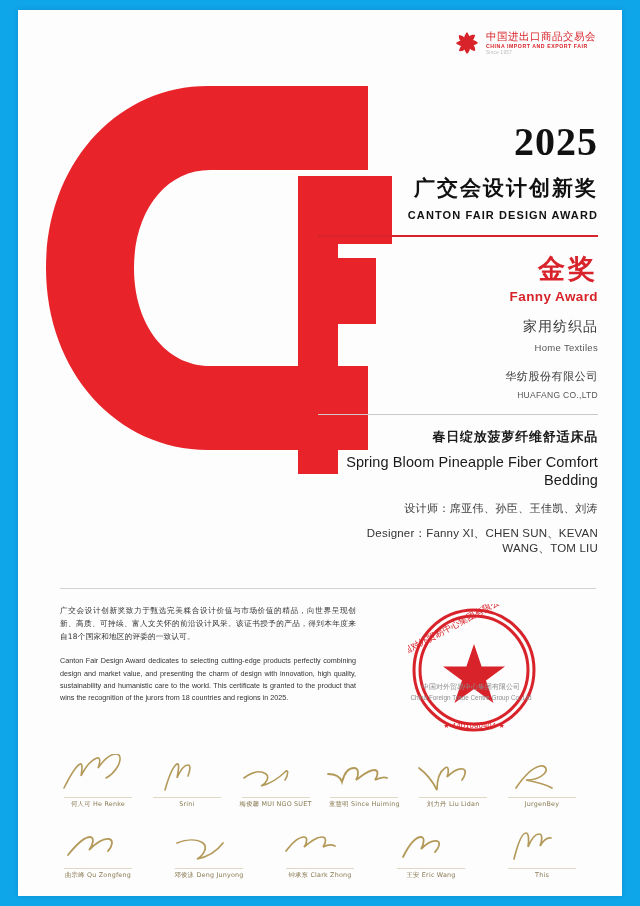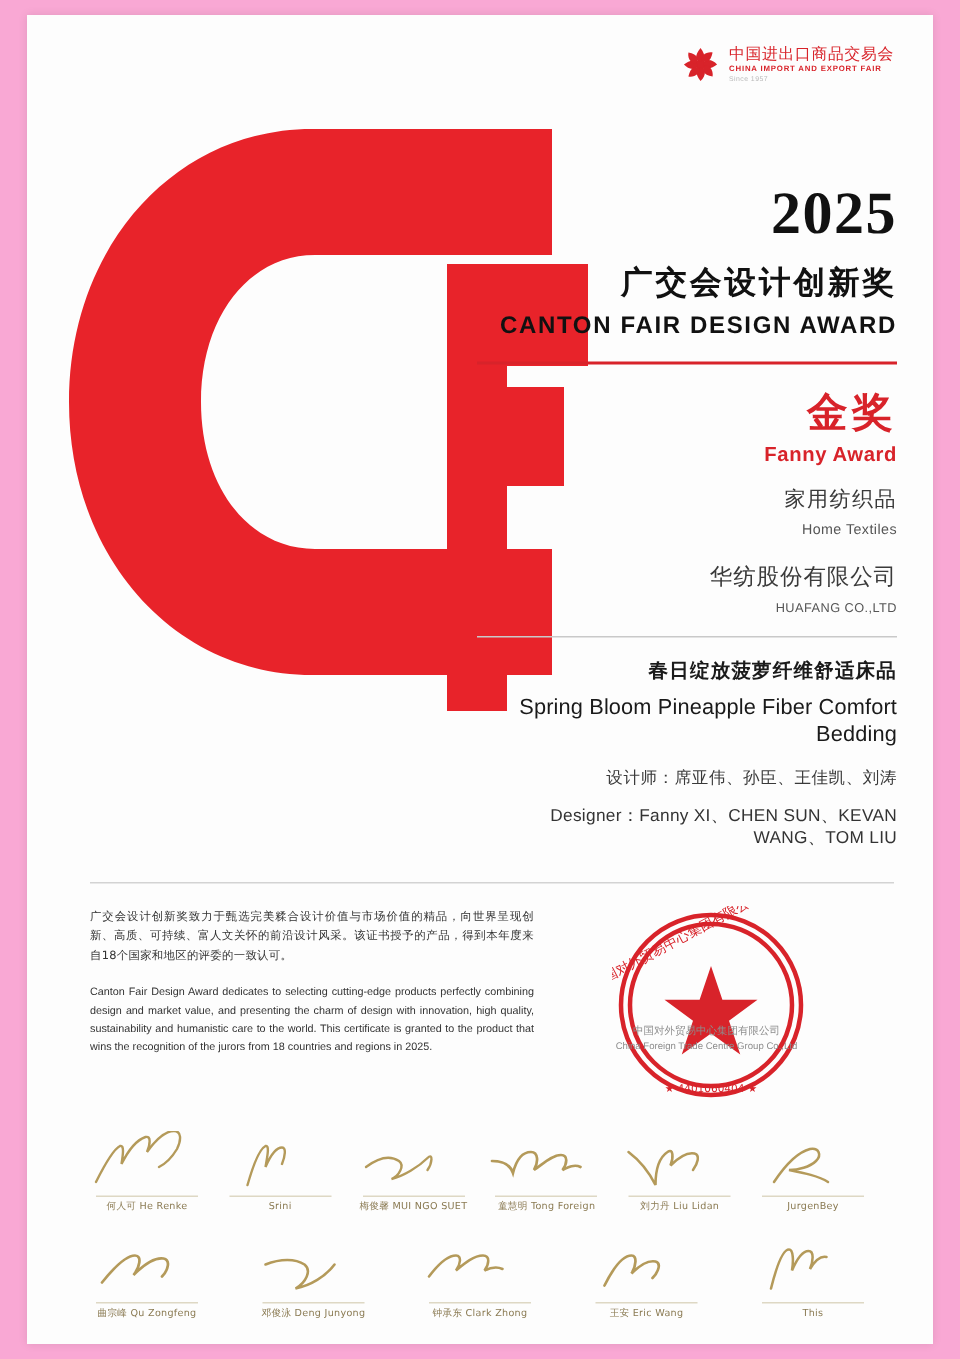--- a/index.html
+++ b/index.html
@@ -5,21 +5,21 @@
   * { box-sizing: border-box; }
   html, body {
     margin: 0; padding: 0;
     width: 640px; height: 906px;
     background: #e8e8e8;
     font-family: "Liberation Sans", sans-serif;
   }
   .page {
     position: relative;
     width: 640px; height: 906px;
-    background: #f9a8d4;
+    background: #0ea5e9;
     overflow: hidden;
   }
   .certificate {
     position: absolute;
     left: 18px; top: 10px;
     width: 604px; height: 886px;
     background: #fdfdfd;
     box-shadow: 0 0 6px rgba(0,0,0,0.10);
   }
 
@@ -68,21 +68,21 @@
     letter-spacing: 1px; line-height: 1;
     font-family: "Liberation Serif", serif;
   }
   .award-cn {
     margin-top: 12px;
     font-size: 21px; font-weight: bold; color: #111; letter-spacing: 2px;
     font-family: "DejaVu Sans", sans-serif;
   }
   .award-en {
     margin-top: 7px;
-    font-size: 16px; font-weight: bold; color: #111; letter-spacing: 1.1px;
+    font-size: 11px; font-weight: bold; color: #111; letter-spacing: 1.1px;
   }
   .hr-red {
     margin: 14px 0 0 auto;
     width: 100%; height: 2px; background: #d8232a;
   }
   .gold-cn {
     margin-top: 14px;
     font-size: 27px; font-weight: bold; color: #d8232a; letter-spacing: 3px;
     font-family: "DejaVu Sans", sans-serif;
   }
@@ -94,21 +94,21 @@
     margin-top: 14px;
     font-size: 14px; color: #3a3a3a; letter-spacing: 1px;
     font-family: "DejaVu Sans", sans-serif;
   }
   .cat-en {
     margin-top: 6px;
     font-size: 9.5px; color: #555; letter-spacing: .3px;
   }
   .co-cn {
     margin-top: 16px;
-    font-size: 15px; color: #3a3a3a; letter-spacing: .6px;
+    font-size: 11px; color: #3a3a3a; letter-spacing: .6px;
     font-family: "DejaVu Sans", sans-serif;
   }
   .co-en {
     margin-top: 6px;
     font-size: 8.5px; color: #555; letter-spacing: .3px;
   }
   .hr-grey {
     margin: 14px 0 0 auto;
     width: 100%; height: 1px; background: #c9c9c9;
   }
@@ -327,21 +327,21 @@
           <div class="sig-divider"></div>
           <div class="sig-name">梅俊馨 MUI NGO SUET</div>
         </div>
         <div class="sig-cell">
           <div class="sig-ink">
             <svg width="80" height="42" viewBox="0 0 80 42">
                 <path d="M4 20c6 0 12 2 14 8 2-8 6-14 12-14 5 0 5 7 2 12 6-4 12-10 18-10 5 0 4 6 1 10 4-2 8-4 12-2" fill="none" stroke="#b49a5a" stroke-width="1.8" stroke-linecap="round"></path>
               </svg>
           </div>
           <div class="sig-divider"></div>
-          <div class="sig-name">童慧明 Tong Foreign</div>
+          <div class="sig-name">童慧明 Since Huiming</div>
         </div>
         <div class="sig-cell">
           <div class="sig-ink">
             <svg width="80" height="42" viewBox="0 0 80 42">
                 <path d="M6 14c8 6 14 14 18 22 0-10 2-18 8-22 4-3 4 4 2 9 5-5 11-9 16-8 4 1 2 7-1 11" fill="none" stroke="#b49a5a" stroke-width="1.7" stroke-linecap="round"></path>
               </svg>
           </div>
           <div class="sig-divider"></div>
           <div class="sig-name">刘力丹 Liu Lidan</div>
         </div>

